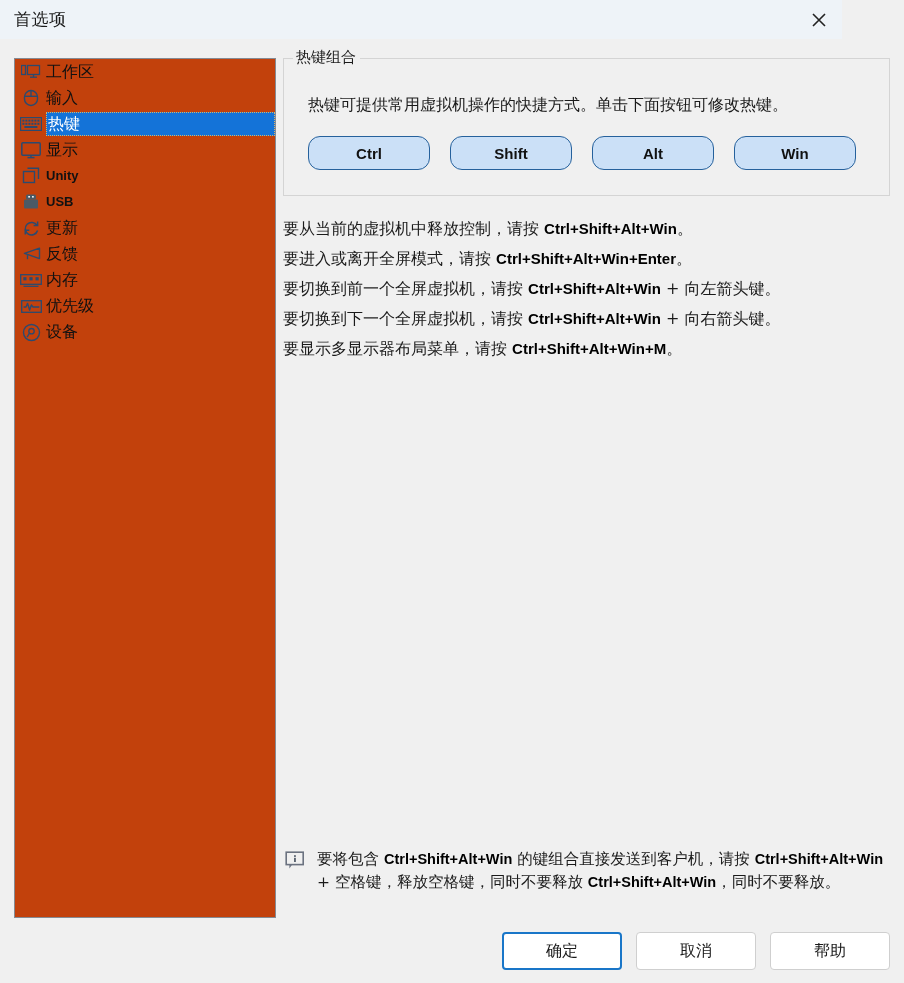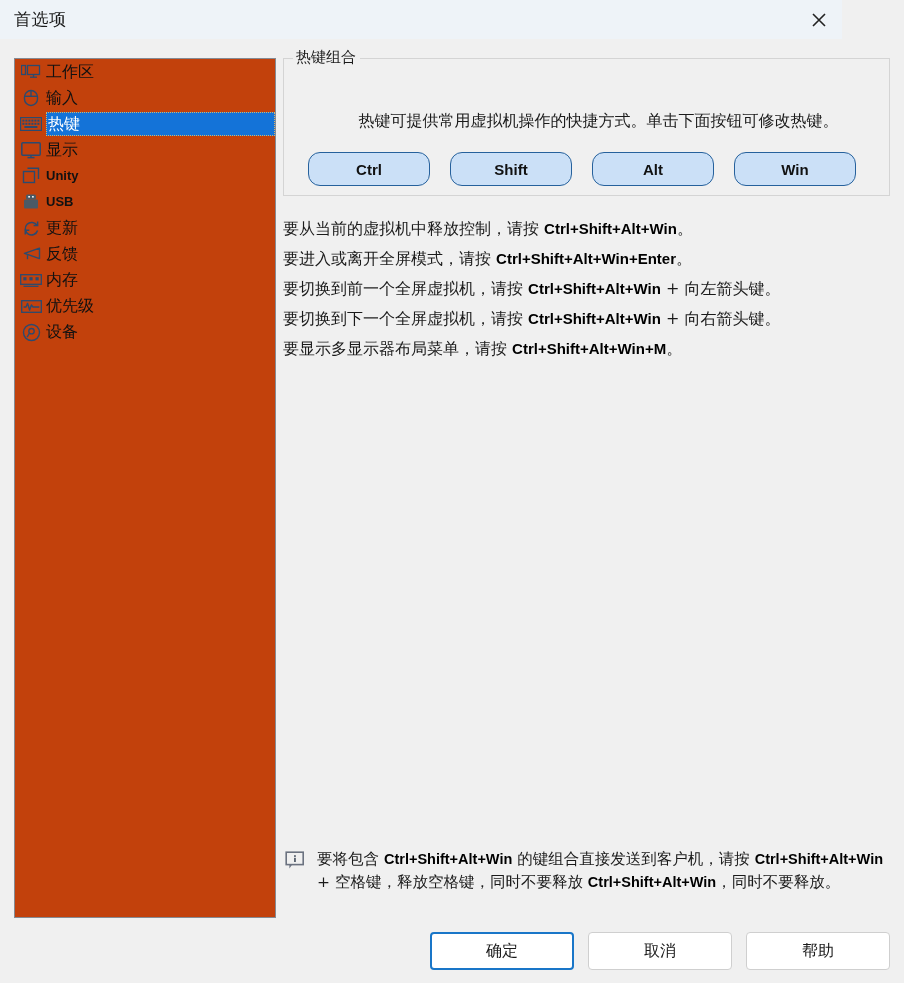--- a/index.html
+++ b/index.html
@@ -107,22 +107,21 @@
   .pane {
     position: absolute;
     left: 283px; top: 58px;
     width: 607px;
   }
   .groupbox {
     position: relative;
     border: 1px solid #d4d4d4;
     box-sizing: border-box;
     height: 138px;
-    padding-top: 16px;
-    text-align: center;
+    padding-top: 0;
   }
   .groupbox-title {
     position: absolute;
     left: 9px; top: -11px;
     background: #f0f0f0;
     padding: 0 4px 0 3px;
     font-family: "DejaVu Serif", "Liberation Serif", serif;
     font-size: 15px;
     color: #1a1a1a;
   }
@@ -205,21 +204,21 @@
     left: 0;
     top: 932px;
     width: 904px;
     display: flex;
     justify-content: flex-end;
     gap: 14px;
     padding-right: 14px;
     box-sizing: border-box;
   }
   .btn {
-    width: 144px;
+    width: 120px;
     height: 38px;
     background: #ffffff;
     border: 1px solid #cfcfcf;
     border-radius: 4px;
     font-family: "DejaVu Serif", "Liberation Serif", serif;
     font-size: 16px;
     color: #1a1a1a;
     display: flex;
     align-items: center;
     justify-content: center;

